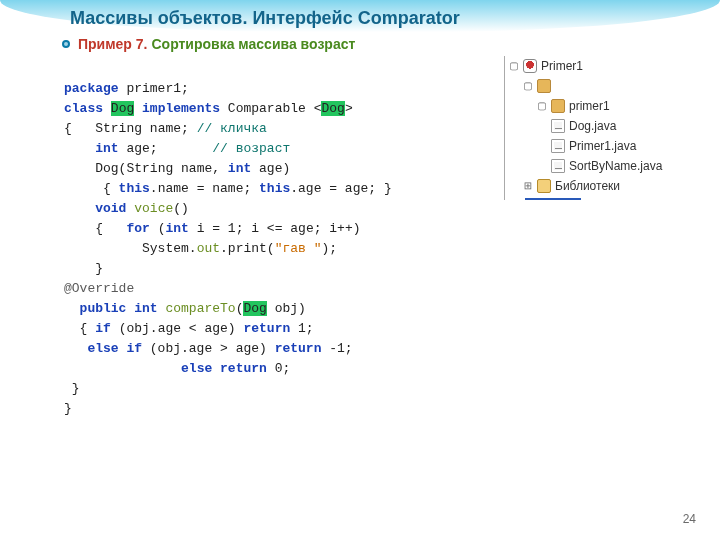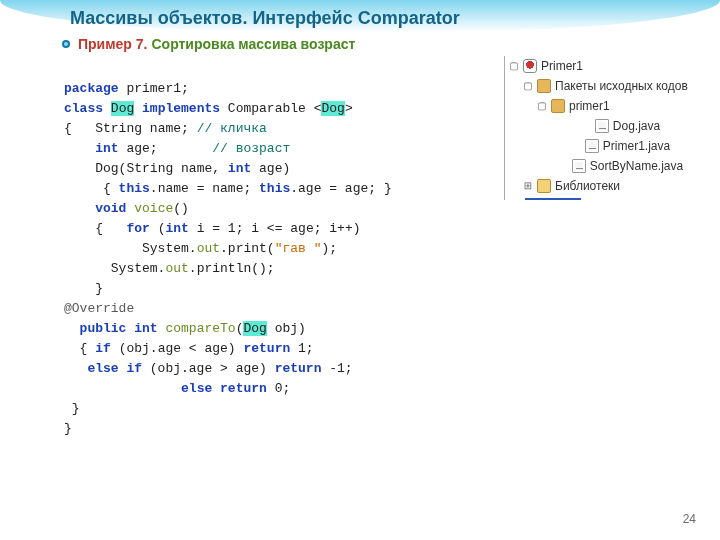--- a/index.html
+++ b/index.html
@@ -55,37 +55,37 @@
     line-height: 20px;
     color: #222;
     z-index: 2;
     margin-top: 15px;
   }
   .code-line { white-space: pre; }
   .kw  { color: #1a40b8; font-weight: bold; }  
   .gry { color: #0f766e; }                     
   .grn { color: #6b8e23; }                     
   .str { color: #c96b00; }                     
-  .hl  { background: #5eead4; }                
+  .hl  { background: #22c55e; }                
   .ann { color: #5a5a5a; }                     
   .tree {
     position: absolute;
     top: 56px; right: 16px;
     width: 200px;
     font-size: 12px;
     line-height: 20px;
     color: #333;
     z-index: 3;
     border-left: 1px solid #aaa;
     padding-left: 4px;
   }
   .tree-row { display: flex; align-items: center; gap: 4px; }
   .t-indent1 { padding-left: 14px; }
   .t-indent2 { padding-left: 28px; }
-  .t-indent3 { padding-left: 42px; justify-content: center; }
+  .t-indent3 { padding-left: 42px; }
   .icon { width: 14px; height: 14px; display:inline-block; }
   .icon-cup {
     background: radial-gradient(circle at 50% 40%, #c33 40%, #fff 42%);
     border: 1px solid #888; border-radius: 3px;
   }
   .icon-pkg {
     background: #e6b65a; border: 1px solid #b8893a; border-radius: 2px;
   }
   .icon-java {
     background: #f5f5f5; border: 1px solid #999; border-radius: 1px;
@@ -129,41 +129,39 @@
 <div class="code-panel">
   <div class="code-line"><span class="kw">package</span><span> primer1;</span></div>
   <div class="code-line"><span class="kw">class</span> <span class="hl">Dog</span> <span class="kw">implements</span><span> Comparable &lt;</span><span class="hl">Dog</span><span>&gt;</span></div>
   <div class="code-line"><span>{   </span><span>String name;</span><span class="gry"> // кличка</span></div>
   <div class="code-line"><span>    </span><span class="kw">int</span><span> age;</span><span class="gry">       // возраст</span></div>
   <div class="code-line"><span>    </span><span>Dog(String name, </span><span class="kw">int</span><span> age)</span></div>
   <div class="code-line"><span>     { </span><span class="kw">this</span><span>.name = name; </span><span class="kw">this</span><span>.age = age; }</span></div>
   <div class="code-line"><span>    </span><span class="kw">void</span><span class="grn"> voice</span><span>()</span></div>
   <div class="code-line">    <span>{   </span><span class="kw">for</span><span> (</span><span class="kw">int</span><span> i = 1; i &lt;= age; i++)</span></div>
   <div class="code-line"><span>          System.</span><span class="grn">out</span><span>.print(</span><span class="str">"гав "</span><span>);</span></div>
-  <div class="code-line"><span>      System.</span><span class="grn">out</span><span>.println();</span></div>
   <div class="code-line">    <span>}</span></div>
   <div class="code-line"><span class="ann">@Override</span></div>
   <div class="code-line"><span>  </span><span class="kw">public int</span><span class="grn"> compareTo</span><span>(</span><span class="hl">Dog</span><span> obj)</span></div>
   <div class="code-line">  <span>{ </span><span class="kw">if</span><span> (obj.age &lt; age) </span><span class="kw">return</span><span> 1;</span></div>
   <div class="code-line"><span>   </span><span class="kw">else if</span><span> (obj.age &gt; age) </span><span class="kw">return</span><span> -1;</span></div>
   <div class="code-line"><span>               </span><span class="kw">else return</span><span> 0;</span></div>
   <div class="code-line"><span> }</span></div>
   <div class="code-line"><span>}</span></div>
 </div>
 
 <div class="tree">
   <div class="tree-row">
     <span class="twisty">▢</span>
     <span class="icon icon-cup"></span>
     <span>Primer1</span>
   </div>
   <div class="tree-row t-indent1">
     <span class="twisty">▢</span>
     <span class="icon icon-pkg"></span>
-    <span>Пакеты исходных кодов</span>
   </div>
   <div class="tree-row t-indent2">
     <span class="twisty">▢</span>
     <span class="icon icon-pkg"></span>
     <span>primer1</span>
   </div>
   <div class="tree-row t-indent3">
     <span class="icon icon-java"></span>
     <span>Dog.java</span>
   </div>

